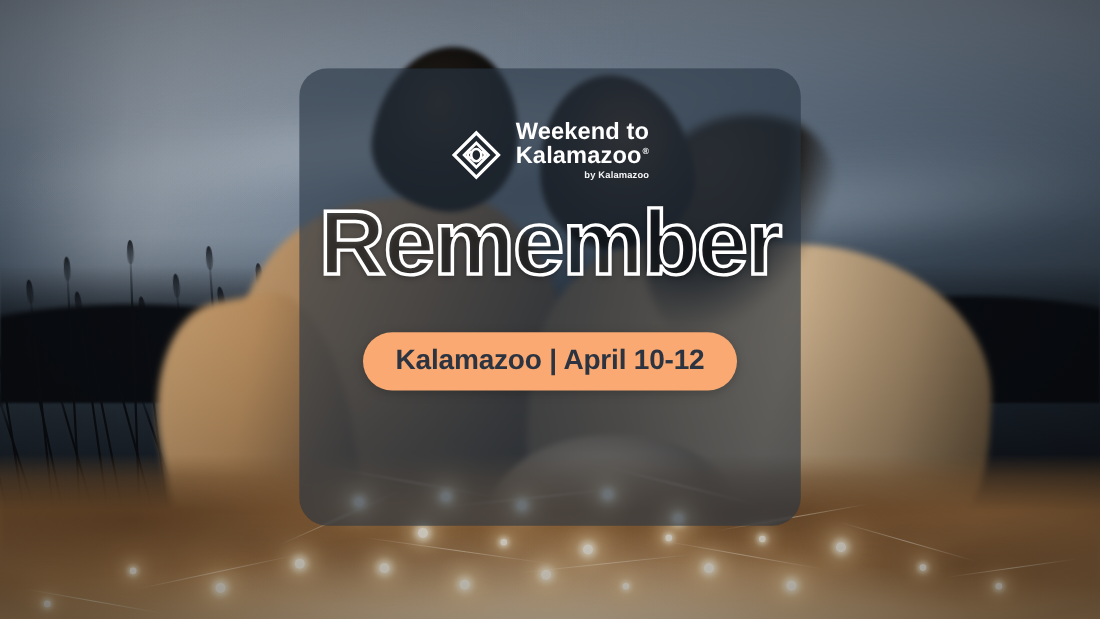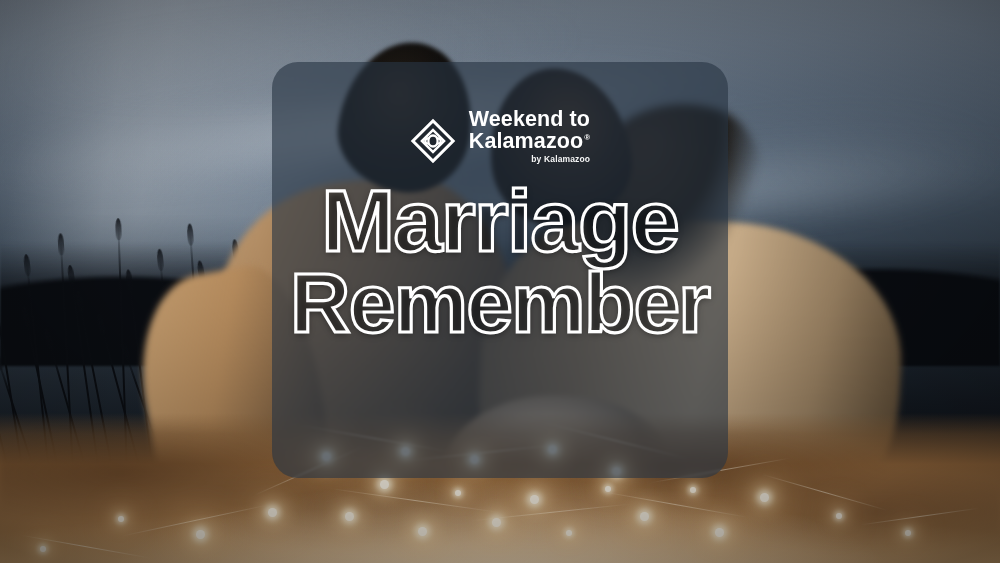--- a/index.html
+++ b/index.html
@@ -400,19 +400,19 @@
         </g>
       </svg>
       <div class="brand-words">
         <span class="brand-l1">Weekend to</span>
         <span class="brand-l2"><span>Kalamazoo</span><span class="brand-reg">®</span></span>
         <span class="brand-sub">by Kalamazoo</span>
       </div>
     </div>
 
     <div class="headline">
-      <span class="ln ln1">Marriage</span>
       <span class="ln ln2">Remember</span>
     </div>
 
+    <div class="pill">Kalamazoo | April 10-12</div>
 
   </div>
 </div>
 
 </body></html>

